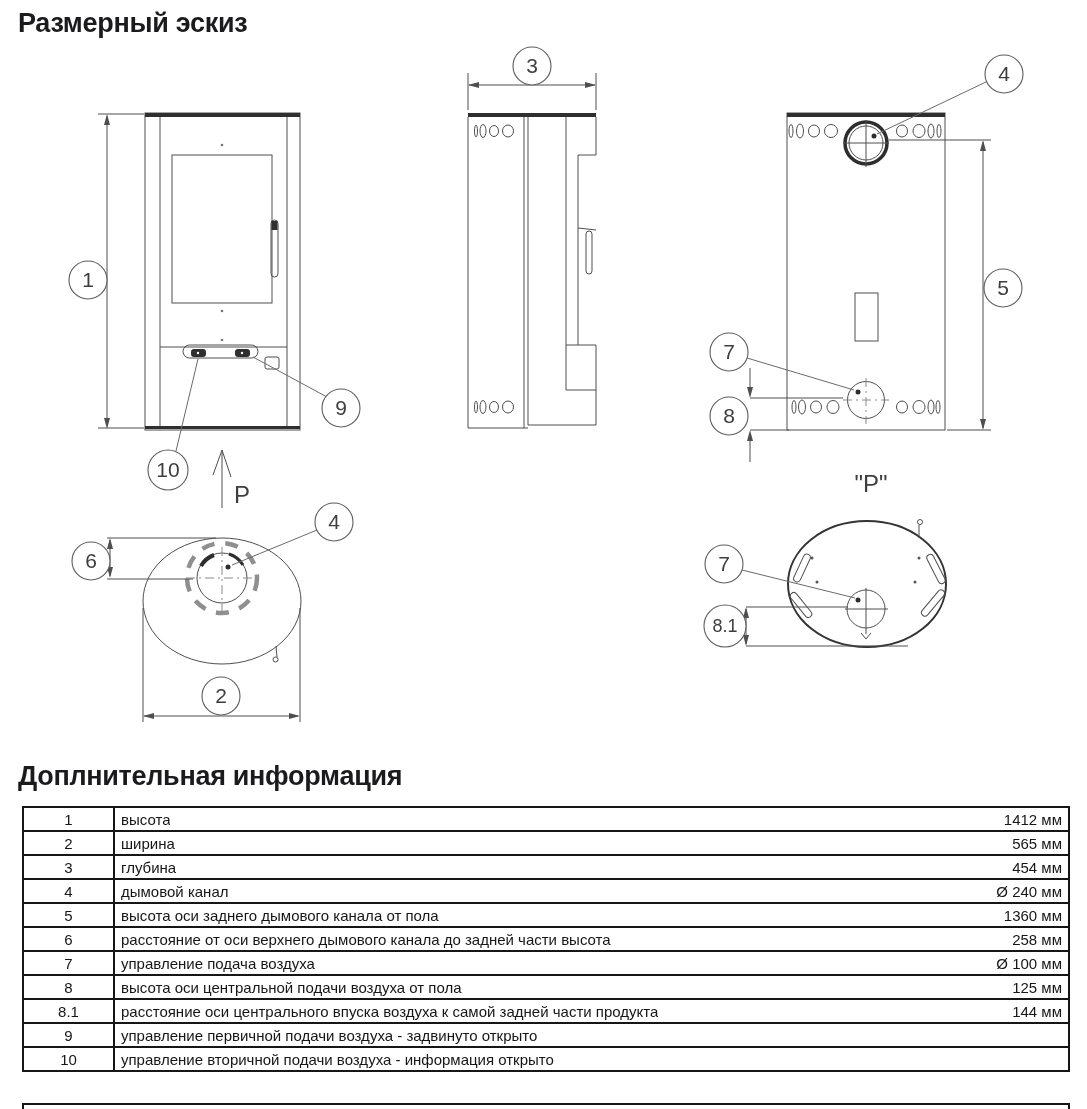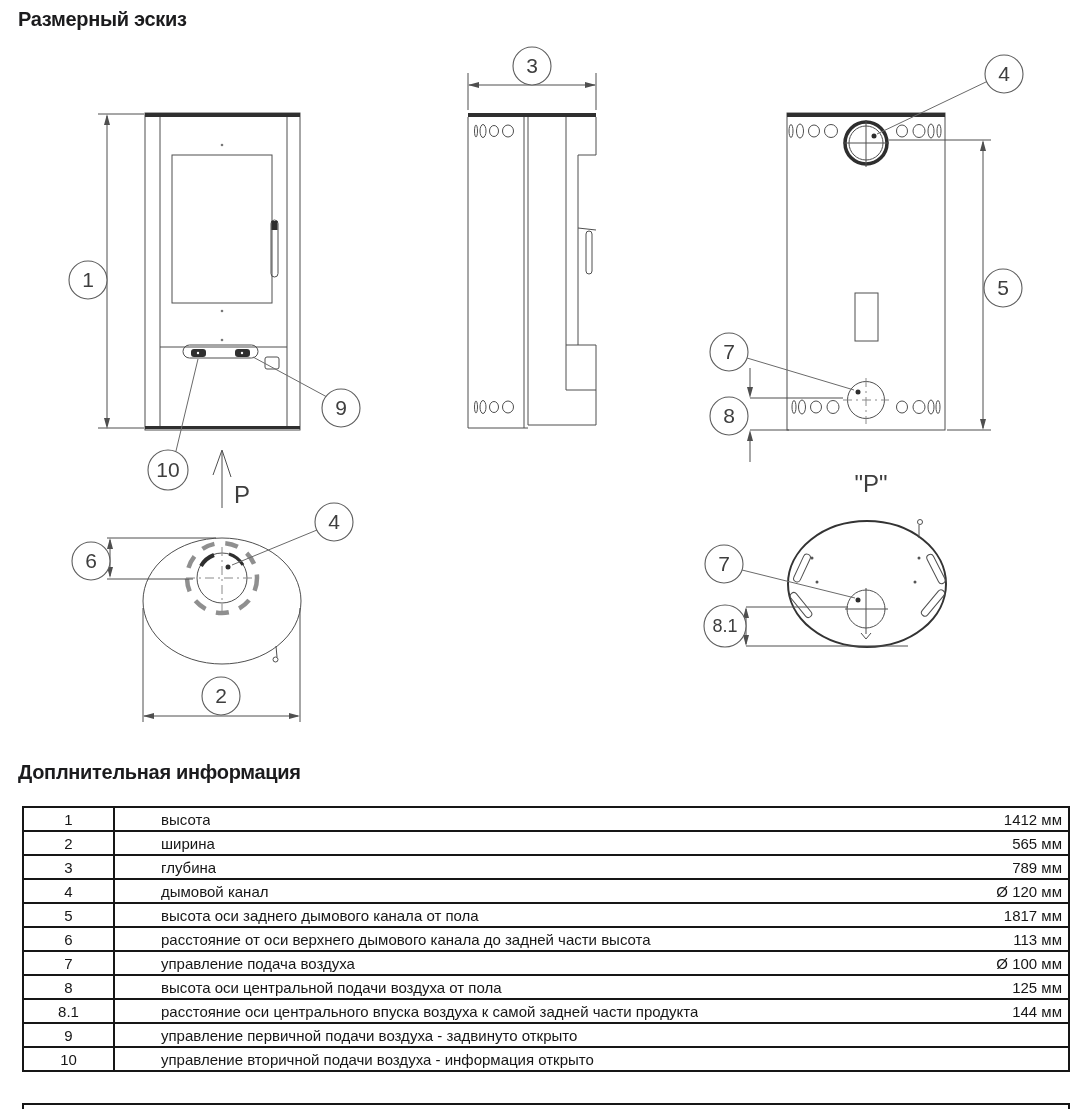--- a/index.html
+++ b/index.html
@@ -1,30 +1,30 @@
 <!DOCTYPE html>
 <html><head>
 <meta charset="utf-8">
 <style>
   html,body{margin:0;padding:0;}
   body{
     width:1087px;height:1109px;position:relative;background:#ffffff;
     font-family:"Liberation Sans",sans-serif;overflow:hidden;color:#1a1a1a;
   }
-  .title{position:absolute;left:18px;margin:0;font-size:20px;font-weight:700;color:#1b1b1d;letter-spacing:-0.3px;}
+  .title{position:absolute;left:18px;margin:0;font-size:27px;font-weight:700;color:#1b1b1d;letter-spacing:-0.3px;}
   #title1{top:8px;}
   #title2{top:761px;}
   #drawing{position:absolute;left:0;top:0;}
   table.info{
     position:absolute;left:22px;top:806px;width:1048px;
     border-collapse:collapse;table-layout:fixed;font-size:15px;color:#161616;
   }
   table.info td{border:2px solid #161616;height:22px;padding:0 6px;vertical-align:middle;}
   td.num{width:77px;text-align:center;padding:0 2px;}
-  .rowline{display:flex;justify-content:space-between;align-items:center;margin-left:40px;}
+  .rowline{display:flex;justify-content:space-between;align-items:center;}
   .desc-text{white-space:nowrap;overflow:hidden;}
   .val-text{white-space:nowrap;padding-left:8px;}
   #partial-row{
     position:absolute;left:22px;top:1103px;width:1044px;height:12px;
     border:2px solid #161616;border-bottom:none;background:#fff;
   }
   
   .ln{stroke:#4f4f4f;stroke-width:1;fill:none;}
   .ln-dk{stroke:#2e2e2e;fill:none;}
   .fill-dk{fill:#2f2f2f;stroke:none;}
@@ -310,48 +310,48 @@
             <span class="desc-text">ширина</span>
             <span class="val-text">565 мм</span>
           </div>
         </td>
     </tr>
     <tr>
       <td class="num">3</td>
       <td>
           <div class="rowline">
             <span class="desc-text">глубина</span>
-            <span class="val-text">789 мм</span>
+            <span class="val-text">454 мм</span>
           </div>
         </td>
     </tr>
     <tr>
       <td class="num">4</td>
       <td>
           <div class="rowline">
             <span class="desc-text">дымовой канал</span>
-            <span class="val-text">Ø 120 мм</span>
+            <span class="val-text">Ø 240 мм</span>
           </div>
         </td>
     </tr>
     <tr>
       <td class="num">5</td>
       <td>
           <div class="rowline">
             <span class="desc-text">высота оси заднего дымового канала от пола</span>
-            <span class="val-text">1817 мм</span>
+            <span class="val-text">1360 мм</span>
           </div>
         </td>
     </tr>
     <tr>
       <td class="num">6</td>
       <td>
           <div class="rowline">
             <span class="desc-text">расстояние от оси верхнего дымового канала до задней части высота</span>
-            <span class="val-text">113 мм</span>
+            <span class="val-text">258 мм</span>
           </div>
         </td>
     </tr>
     <tr>
       <td class="num">7</td>
       <td>
           <div class="rowline">
             <span class="desc-text">управление подача воздуха</span>
             <span class="val-text">Ø 100 мм</span>
           </div>

